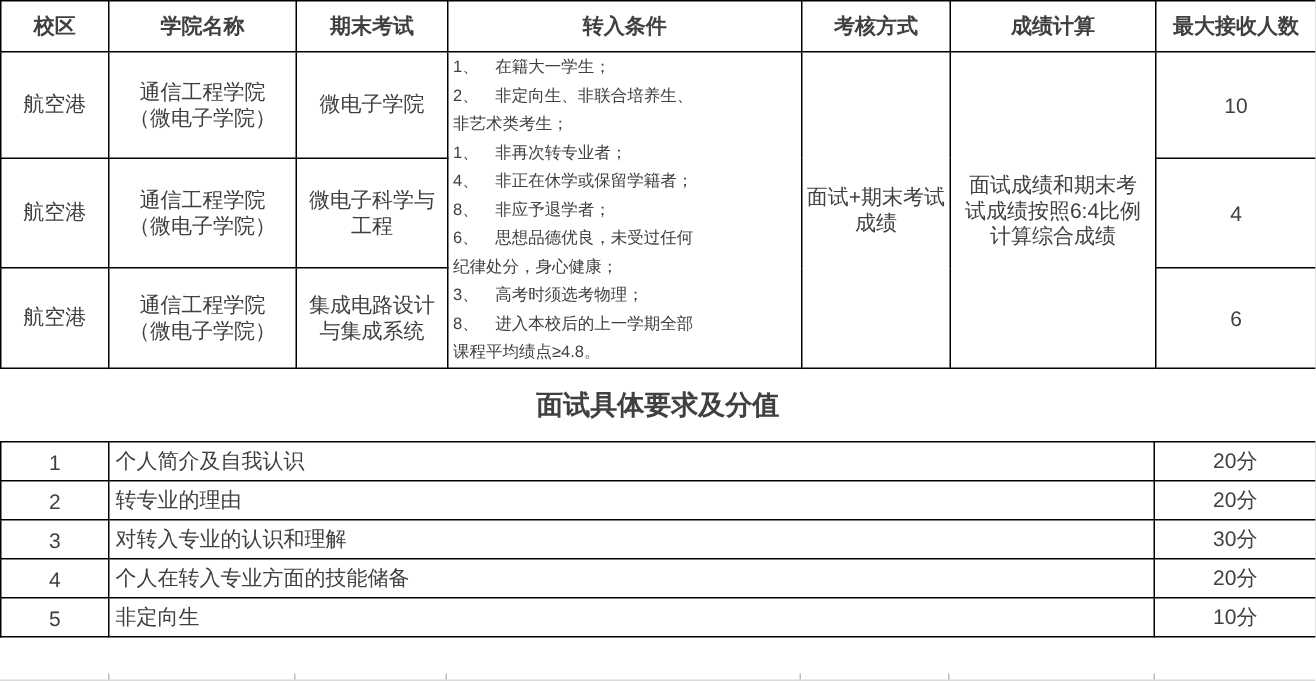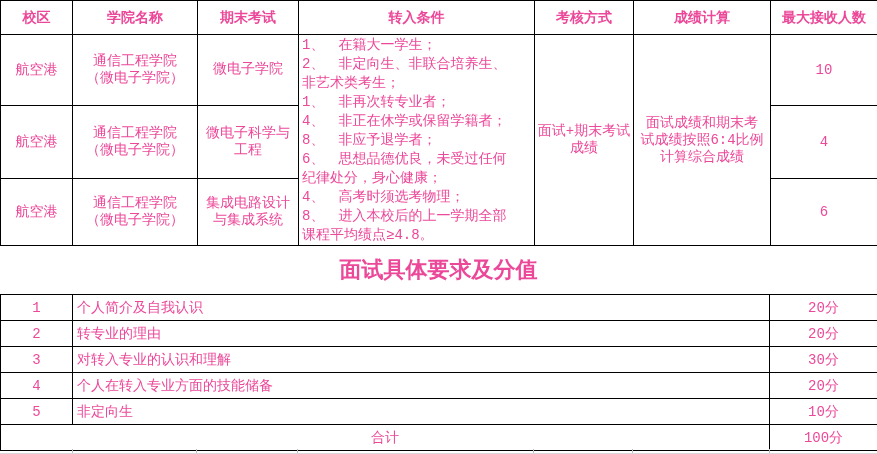--- a/index.html
+++ b/index.html
@@ -1,22 +1,22 @@
 <!DOCTYPE html>
 <html><head>
 <meta charset="utf-8">
 <style>
   html, body { margin: 0; padding: 0; background: #ffffff; }
   .page {
     position: relative;
     width: 877px;
     height: 454px;
     background: #ffffff;
-    color: #ec4899;
-    font-family: Liberation Mono, monospace;
+    color: #404040;
+    font-family: Liberation Sans, sans-serif;
     overflow: hidden;
   }
   table {
     border-collapse: collapse;
     table-layout: fixed;
     width: 877px;
   }
   td, th {
     border: 1px solid #000000;
     font-size: 14px;
@@ -32,29 +32,29 @@
   .main-table tr.r2 { height: 73px; }
   .main-table tr.r3 { height: 66px; }
   .preline { white-space: pre-line; line-height: 17px; }
   .conditions-cell {
     text-align: left;
     vertical-align: top;
     padding: 1px 2px 0 3px;
   }
   .cond-item {
     white-space: pre-line;
-    font-size: 14px;
+    font-size: 11px;
     line-height: 19px;
   }
   .section-title {
     height: 48px;
     display: flex;
     align-items: center;
     justify-content: center;
-    font-size: 22px;
+    font-size: 18px;
     font-weight: bold;
   }
   .interview-table tr { height: 26px; }
   .interview-table td.req {
     text-align: left;
     padding-left: 4px;
     margin-left: 13px;
   }
   .grid-remnant {
     position: absolute;
@@ -111,21 +111,21 @@
       <td class="preline">微电子学院</td>
       <td class="conditions-cell" rowspan="3">
         <div class="cond-item">1、　在籍大一学生；</div>
         <div class="cond-item">2、　非定向生、非联合培养生、
 非艺术类考生；</div>
         <div class="cond-item">1、　非再次转专业者；</div>
         <div class="cond-item">4、　非正在休学或保留学籍者；</div>
         <div class="cond-item">8、　非应予退学者；</div>
         <div class="cond-item">6、　思想品德优良，未受过任何
 纪律处分，身心健康；</div>
-        <div class="cond-item">4、　高考时须选考物理；</div>
+        <div class="cond-item">3、　高考时须选考物理；</div>
         <div class="cond-item">8、　进入本校后的上一学期全部
 课程平均绩点≥4.8。</div>
       </td>
       <td class="preline" rowspan="3">面试+期末考试
 成绩</td>
       <td class="preline" rowspan="3">面试成绩和期末考
 试成绩按照6:4比例
 计算综合成绩</td>
       <td>10</td>
     </tr>
@@ -175,24 +175,20 @@
     <tr>
       <td>4</td>
       <td class="req">个人在转入专业方面的技能储备</td>
       <td>20分</td>
     </tr>
     <tr>
       <td>5</td>
       <td class="req">非定向生</td>
       <td>10分</td>
     </tr>
-    <tr>
-      <td colspan="2">合计</td>
-      <td>100分</td>
-    </tr>
   </tbody>
     </table>
 
   <div class="grid-remnant">
     <div class="tick" style="left:72px"></div>
     <div class="tick" style="left:196px"></div>
     <div class="tick" style="left:297px"></div>
     <div class="tick" style="left:533px"></div>
     <div class="tick" style="left:632px"></div>
     <div class="tick" style="left:769px"></div>

